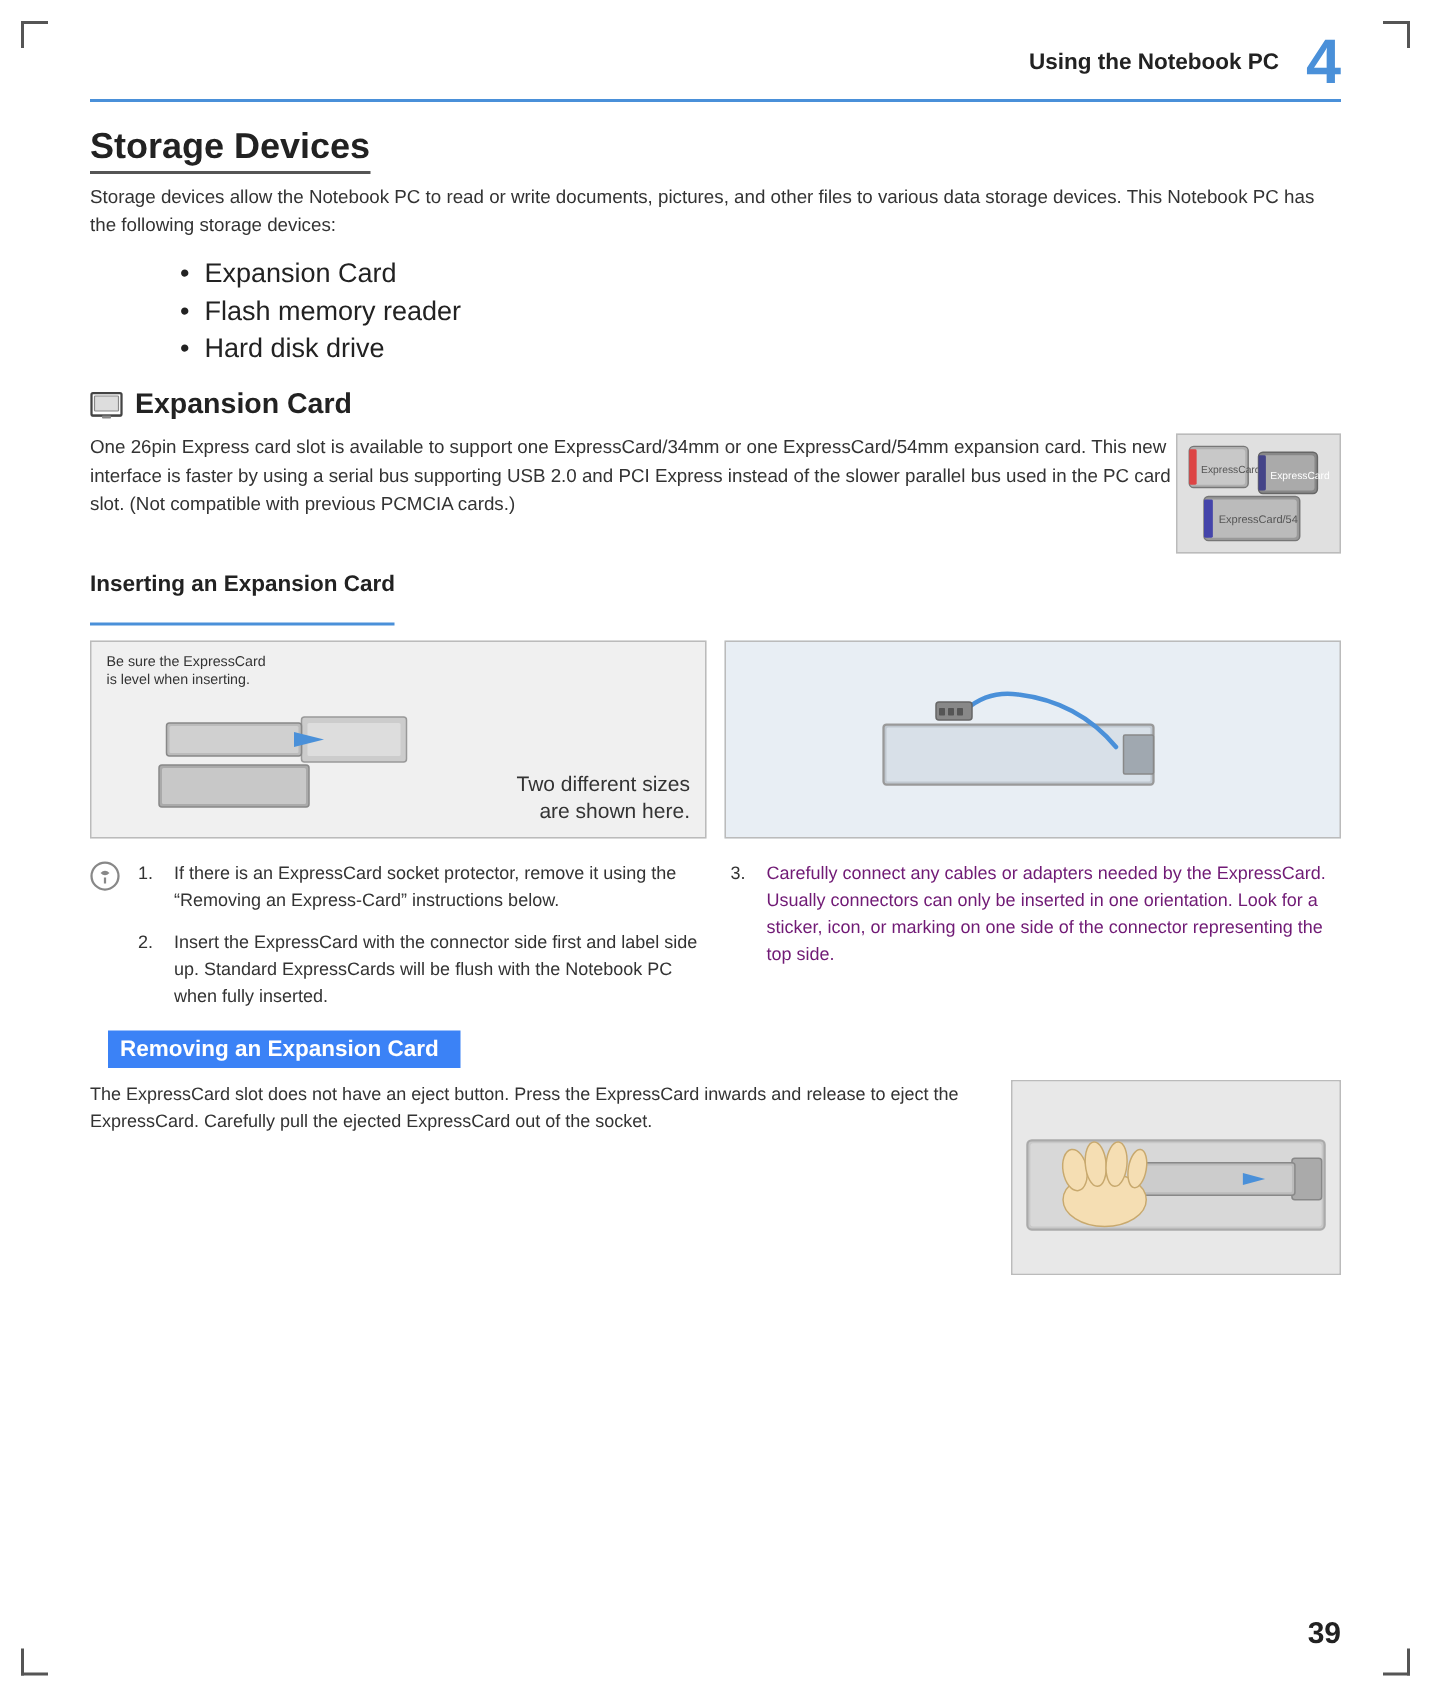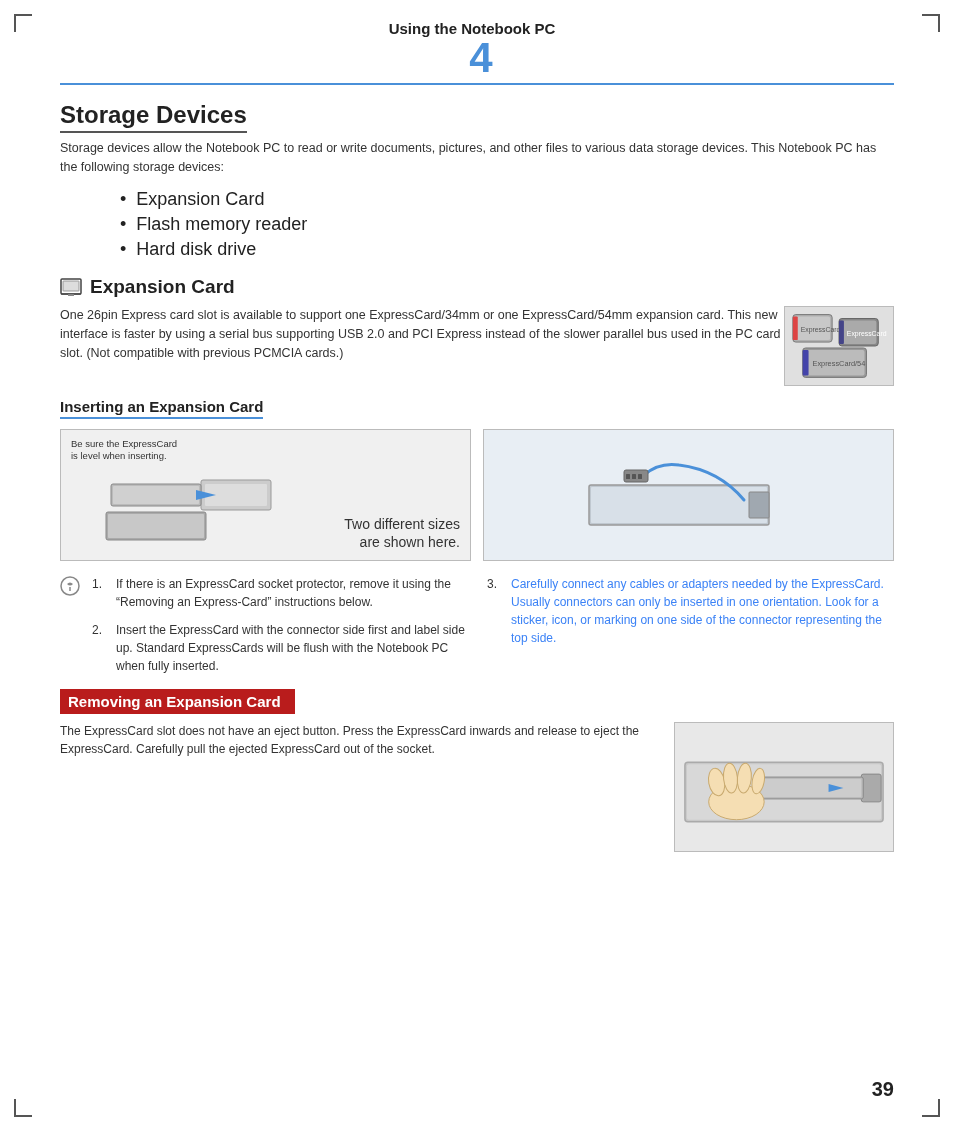--- a/index.html
+++ b/index.html
@@ -32,21 +32,20 @@
     }
 
     
     .header-bar {
       display: flex;
       justify-content: flex-end;
       align-items: center;
       border-bottom: 2px solid #4a90d9;
       padding-bottom: 4px;
       margin-bottom: 16px;
-      flex-direction: column;
     }
     .header-title {
       font-size: 15px;
       font-weight: bold;
       color: #222;
       margin-right: 10px;
     }
     .header-number {
       font-size: 42px;
       font-weight: bold;
@@ -196,21 +195,21 @@
       font-weight: bold;
       color: #222;
     }
 
     
     .inserting-heading {
       font-size: 15px;
       font-weight: bold;
       color: #222;
       border-bottom: 2px solid #4a90d9;
-      padding-bottom: 2px;
+      padding-bottom: 17px;
       margin-bottom: 10px;
       display: inline-block;
     }
 
     
     .notebook-icon {
       width: 26px;
       height: 20px;
       margin-right: 4px;
     }
@@ -353,28 +352,28 @@
             </div>
             <div style="font-size:12px; color:#333; line-height:1.5;">Insert the ExpressCard with the connector side first and label side up. Standard  ExpressCards will be flush with the Notebook PC when fully inserted.</div>
           </div>
         </div>
 
         <div>
           <div class="step-item">
             <div style="min-width:18px; font-size:12px;">
               <span>3.</span>
             </div>
-            <div style="font-size:12px; color:#3b82f6; line-height:1.5;">Carefully connect any cables or adapters needed by the ExpressCard. Usually connectors can only be inserted in one orientation. Look for a sticker, icon, or marking on one side of the connector representing the top side.</div>
+            <div style="font-size:12px; color:#701a75; line-height:1.5;">Carefully connect any cables or adapters needed by the ExpressCard. Usually connectors can only be inserted in one orientation. Look for a sticker, icon, or marking on one side of the connector representing the top side.</div>
           </div>
         </div>
       </div>
     </div>
 
     <div style="margin-top:8px;">
-      <div style="background:#b91c1c; color:#fff; font-size:15px; font-weight:bold; padding:4px 14px 4px 8px; margin-bottom:8px; display:inline-block;">Removing an Expansion Card</div>
+      <div style="background:#3b82f6; color:#fff; font-size:15px; font-weight:bold; padding:4px 14px 4px 8px; margin-bottom:8px; display:inline-block;margin-left:12px;">Removing an Expansion Card</div>
       <div class="removing-row">
         <p class="removing-text">The ExpressCard slot does not have an eject button. Press the ExpressCard inwards and release to eject the ExpressCard. Carefully pull the ejected ExpressCard out of the socket.</p>
 
         <div class="removing-image">
           <svg viewBox="0 0 220 130" width="220" height="130" xmlns="http://www.w3.org/2000/svg">
 
             <rect x="0" y="0" width="220" height="130" fill="#e8e8e8"></rect>
 
             <rect x="10" y="40" width="200" height="60" rx="3" fill="#c8c8c8" stroke="#aaa" stroke-width="1.5"></rect>
             <rect x="12" y="42" width="196" height="56" rx="2" fill="#d8d8d8"></rect>

